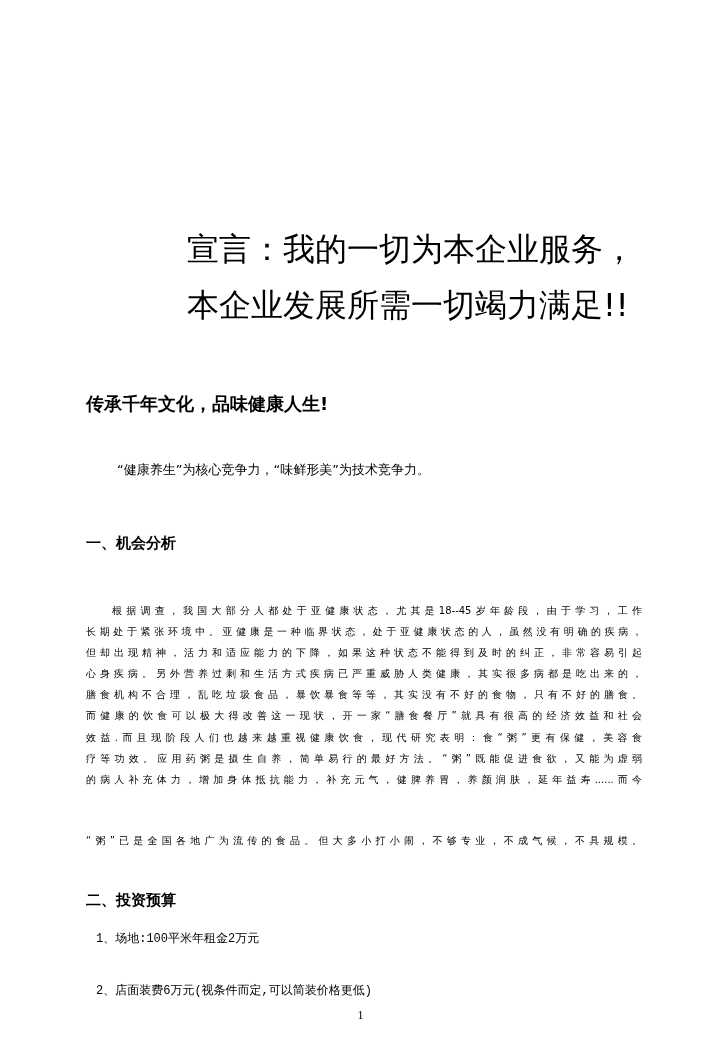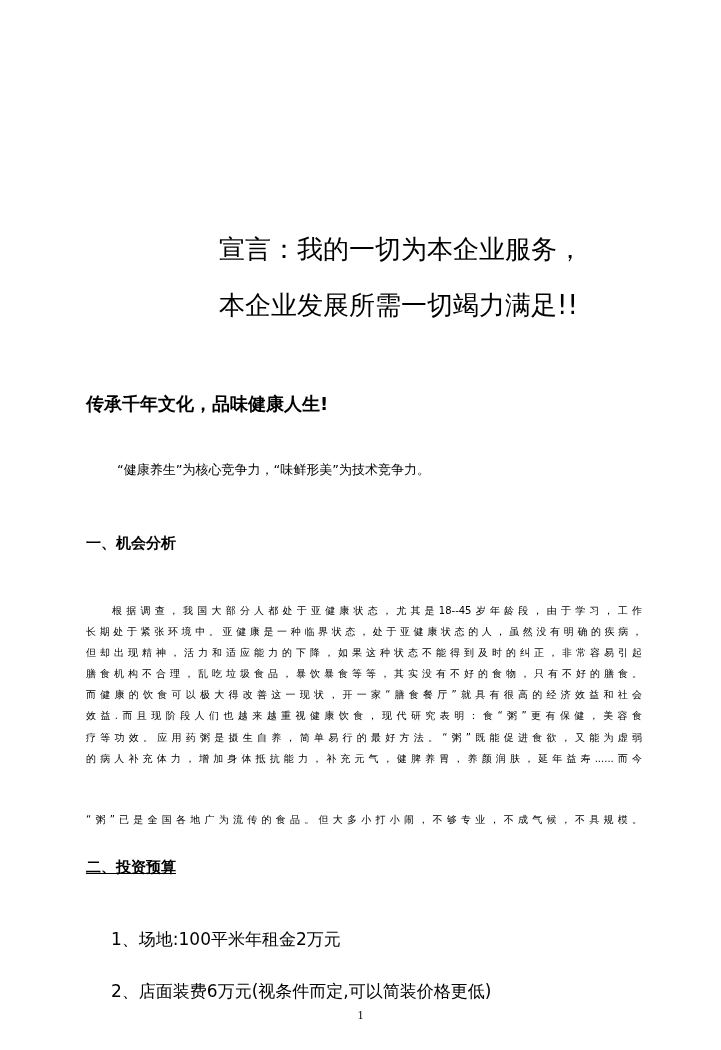--- a/index.html
+++ b/index.html
@@ -31,24 +31,23 @@
       font-family: "DejaVu Serif", "Liberation Serif", serif;
       font-size: 54px;
       font-weight: bold;
       line-height: 72px;
       letter-spacing: 2px;
     }
     .declaration {
       position: absolute;
       left: 187px;
       font-family: "DejaVu Sans", "Liberation Sans", sans-serif;
-      font-size: 26px;
+      font-size: 32px;
       line-height: 36px;
       white-space: nowrap;
-      margin-left: 32px;
     }
     .decl-1 { top: 231px; }
     .decl-2 { top: 287px; }
     .slogan {
       position: absolute;
       left: 86px;
       top: 391px;
       font-size: 18px;
       font-weight: bold;
       line-height: 26px;
@@ -64,21 +63,21 @@
     }
     .section-heading {
       position: absolute;
       left: 86px;
       font-size: 15px;
       font-weight: bold;
       line-height: 28px;
       white-space: nowrap;
     }
     .sec-1 { top: 529px; }
-    .sec-2 { top: 853px; text-decoration: underline; }
+    .sec-2 { top: 886px; }
     .body-para {
       position: absolute;
       left: 86px;
       top: 600px;
       width: 556px;
       font-size: 10px;
       line-height: 21.1px;
     }
     .body-para .line {
       display: block;
@@ -88,24 +87,25 @@
     }
     .body-para .line.indent {
       padding-left: 26px;
     }
     .body-para .line.last {
       text-align-last: justify;
       margin-top: 40px;
     }
     .budget-item {
       position: absolute;
-      left: 111px;
-      font-size: 17px;
+      left: 96px;
+      font-size: 12px;
       line-height: 20px;
       white-space: nowrap;
+      font-family: Liberation Mono, monospace;
     }
     .budget-1 { top: 929px; }
     .budget-2 { top: 969px; margin-top: 12px; }
     .page-number {
       position: absolute;
       left: 0;
       width: 721px;
       top: 1007px;
       text-align: center;
       font-family: "Liberation Serif", "DejaVu Serif", serif;
@@ -125,20 +125,21 @@
   <div class="slogan">传承千年文化，品味健康人生!</div>
 
   <div class="tagline">“健康养生”为核心竞争力，“味鲜形美”为技术竞争力。</div>
 
   <div class="section-heading sec-1">一、机会分析</div>
 
   <div class="body-para">
     <span class="line indent">根据调查，我国大部分人都处于亚健康状态，尤其是18--45岁年龄段，由于学习，工作</span>
     <span class="line">长期处于紧张环境中。亚健康是一种临界状态，处于亚健康状态的人，虽然没有明确的疾病，</span>
     <span class="line">但却出现精神，活力和适应能力的下降，如果这种状态不能得到及时的纠正，非常容易引起</span>
+    <span class="line">心身疾病。另外营养过剩和生活方式疾病已严重威胁人类健康，其实很多病都是吃出来的，</span>
     <span class="line">膳食机构不合理，乱吃垃圾食品，暴饮暴食等等，其实没有不好的食物，只有不好的膳食。</span>
     <span class="line">而健康的饮食可以极大得改善这一现状，开一家“膳食餐厅”就具有很高的经济效益和社会</span>
     <span class="line">效益.而且现阶段人们也越来越重视健康饮食，现代研究表明：食“粥”更有保健，美容食</span>
     <span class="line">疗等功效。应用药粥是摄生自养，简单易行的最好方法。“粥”既能促进食欲，又能为虚弱</span>
     <span class="line">的病人补充体力，增加身体抵抗能力，补充元气，健脾养胃，养颜润肤，延年益寿......而今</span>
     <span class="line last">“粥”已是全国各地广为流传的食品。但大多小打小闹，不够专业，不成气候，不具规模。</span>
   </div>
 
   <div class="section-heading sec-2">二、投资预算</div>
 

